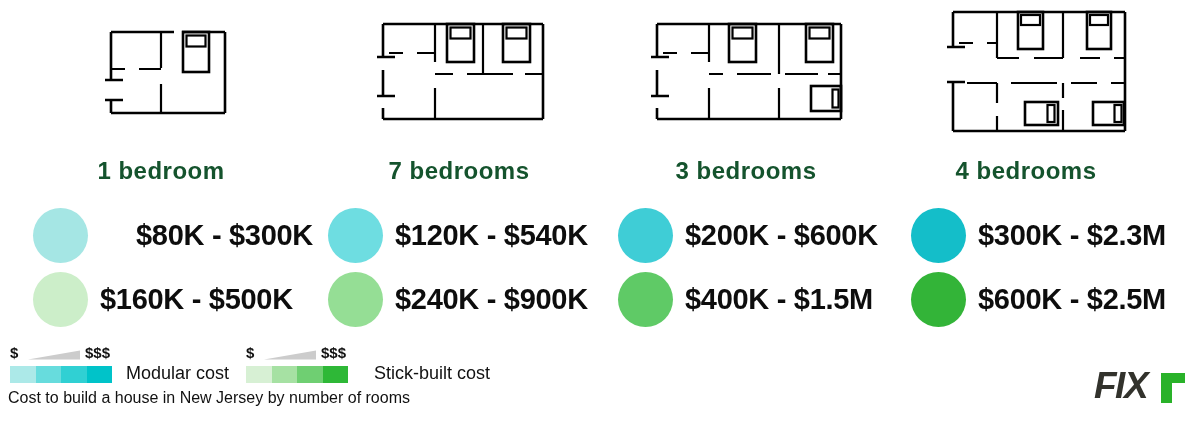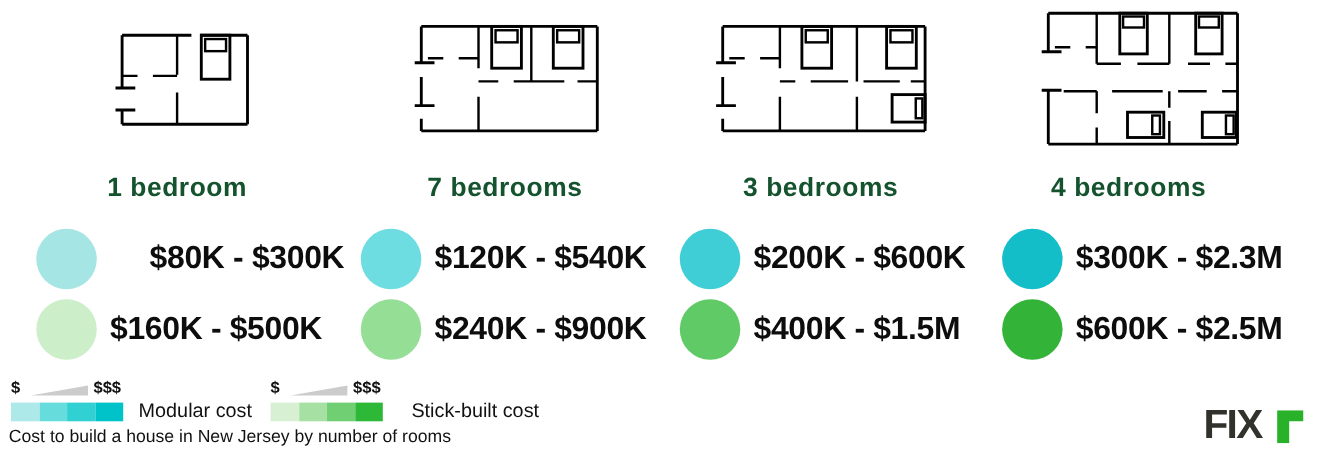--- a/index.html
+++ b/index.html
@@ -21,21 +21,21 @@
   .row1{top:208px;} .row2{top:272px;}
   
   .money-low{position:absolute;top:344px;font-size:15px;font-weight:600;color:#111;}
   .money-high{position:absolute;top:344px;font-size:15px;font-weight:600;color:#111;}
   .wedge{position:absolute;top:349px;}
   .scale-bar{position:absolute;top:366px;height:17px;display:flex;}
   .scale-bar .seg{width:25.5px;height:17px;}
   .legend-label{position:absolute;top:363px;font-size:18px;color:#111;}
   .caption{position:absolute;left:8px;top:389px;font-size:16px;color:#111;}
   
-  .logo{position:absolute;left:1094px;top:368px;width:96px;height:40px;}
+  .logo{position:absolute;left:1094px;top:368px;width:96px;height:40px;font-style:italic;}
   .logo-dark{
     position:absolute;left:0;top:0;font-size:37px;font-weight:900;
     letter-spacing:-1.5px;line-height:36px;
   }
   .logo-green-glyph{position:absolute;left:67px;top:5px;}
 </style>
 </head>
 <body>
 
 <div id="stage">

